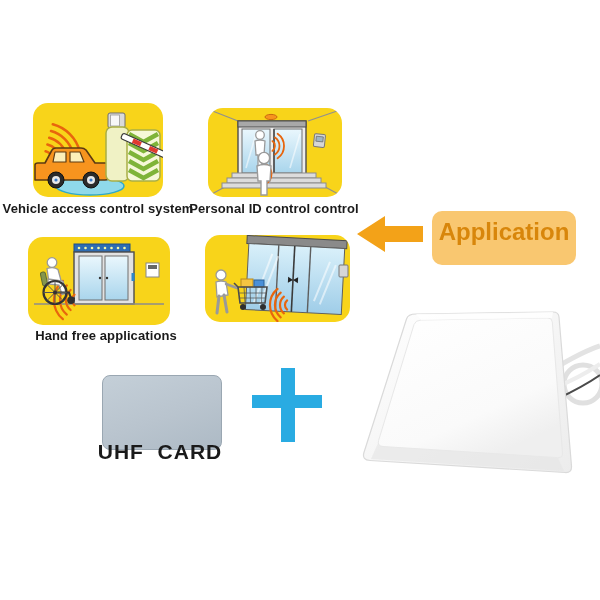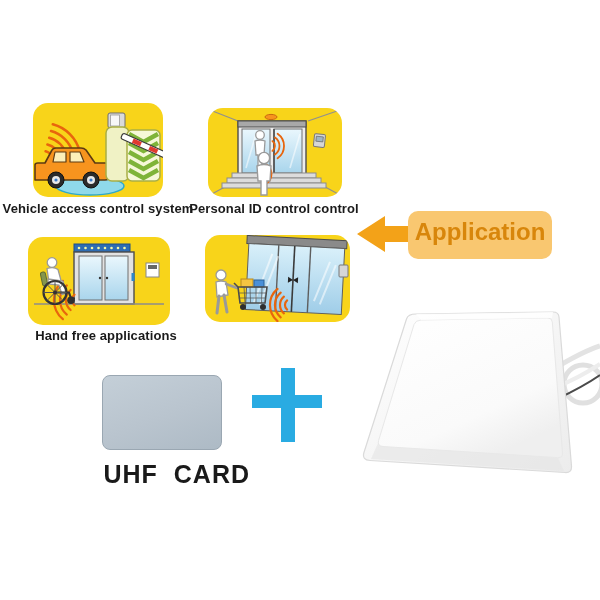--- a/index.html
+++ b/index.html
@@ -10,32 +10,32 @@
   .panel{
     position:absolute;background:#F8D41A;border-radius:15px;overflow:hidden;
   }
   .panel svg{display:block;width:100%;height:100%;}
   .caption{
     position:absolute;text-align:center;font-weight:bold;font-size:13px;
     color:#1A1A1A;letter-spacing:0.1px;white-space:nowrap;
   }
   #app-arrow{position:absolute;left:355px;top:214px;width:70px;height:42px;}
   #app-badge{
-    position:absolute;left:408px;top:211px;width:144px;height:48px;
+    position:absolute;left:432px;top:211px;width:144px;height:54px;
     background:#F9C770;border-radius:10px;line-height:42px;text-align:center;
     font-size:24px;font-weight:bold;color:#D8860B;
   }
   #uhf-card{
     position:absolute;left:102px;top:375px;width:118px;height:73px;
     border-radius:8px;border:1px solid #9AA7B2;
     background:linear-gradient(160deg,#C4CFD8 0%,#B9C4CE 55%,#ADBAC5 100%);
   }
   #card-label{
-    position:absolute;left:70px;top:460px;width:180px;text-align:right;
-    font-size:25px;font-weight:600;color:#1A1A1A;letter-spacing:1px;white-space:pre;
+    position:absolute;left:70px;top:440px;width:180px;text-align:center;
+    font-size:21px;font-weight:600;color:#1A1A1A;letter-spacing:1px;white-space:pre;
   }
   #plus{position:absolute;left:248px;top:364px;width:78px;height:82px;}
   #reader{position:absolute;left:352px;top:288px;width:248px;height:212px;}
 </style>
 </head>
 <body>
 
 <div id="canvas">
 
   <div class="panel" style="left:33px;top:103px;width:130px;height:94px;">

